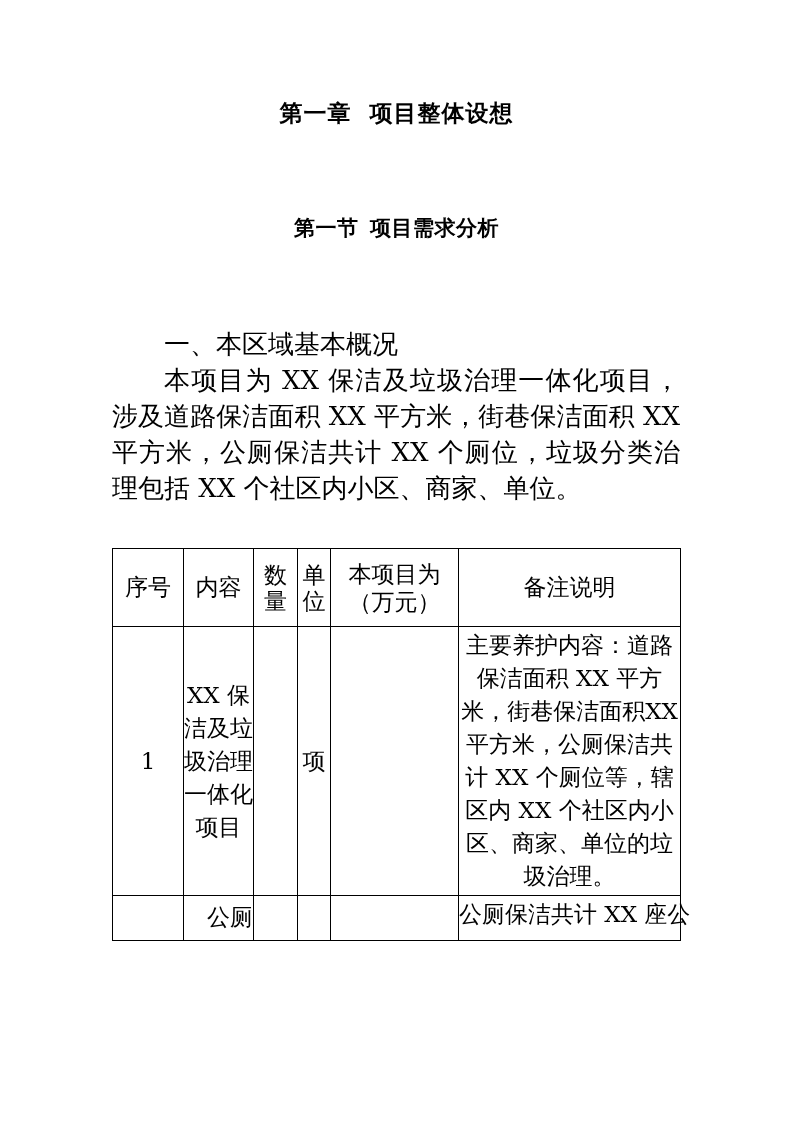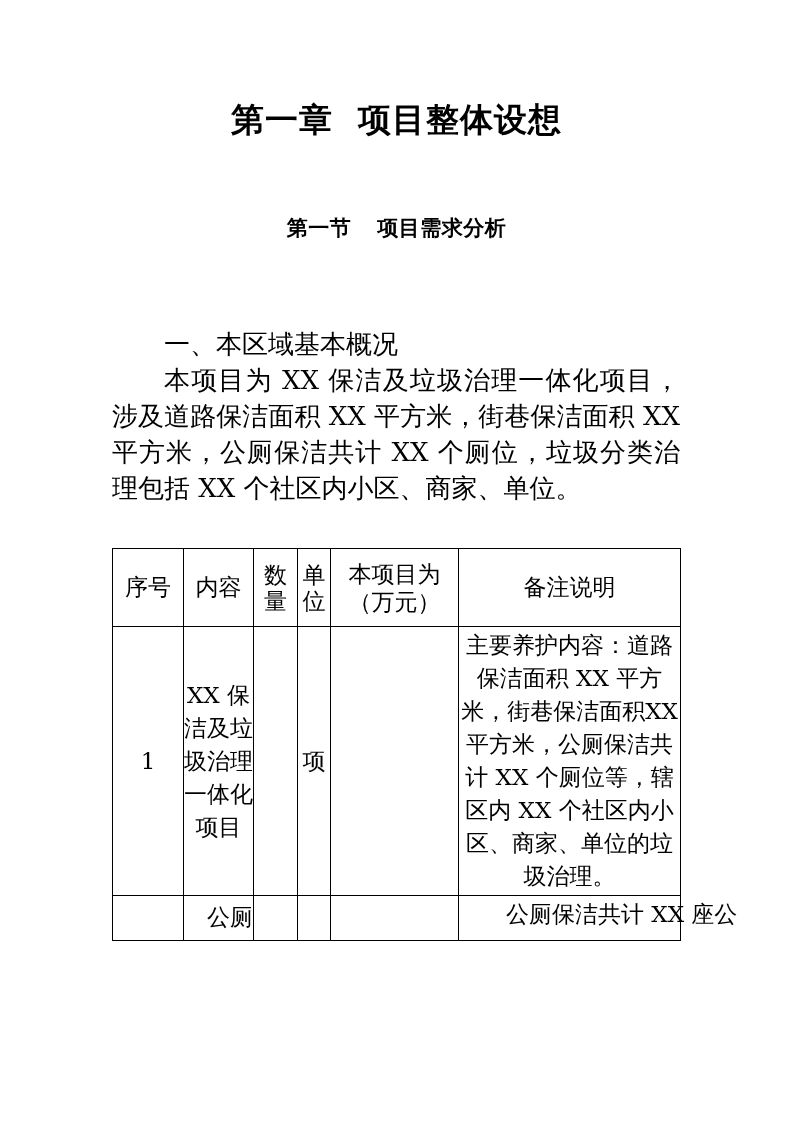--- a/index.html
+++ b/index.html
@@ -19,31 +19,31 @@
 
   
   .chapter-title {
     position: absolute;
     top: 98px;
     left: 0;
     width: 793px;
     text-align: center;
     font-family: "DejaVu Sans", "Liberation Sans", sans-serif;
     font-weight: bold;
-    font-size: 33px;
+    font-size: 23px;
     letter-spacing: 1px;
     white-space: pre;
   }
   .section-title {
     position: absolute;
     top: 214px;
     left: 0;
     width: 793px;
     text-align: center;
-    font-family: Liberation Mono, monospace;
+    font-family: Liberation Serif, serif;
     font-weight: bold;
     font-size: 21px;
     letter-spacing: 0.5px;
     white-space: pre;
   }
 
   
   .body-block {
     position: absolute;
     top: 326px;
@@ -111,21 +111,21 @@
   .cell-item-wrap {
     text-align: justify;
     text-justify: inter-ideograph;
     line-height: 33px;
     padding: 4px 8px;
     text-align-last: center;
   }
   .row-main td    { height: 268px; }
   .row-second td  { height: 65px; }
   .row-clipped td { height: 38px; vertical-align: top; }
-  .row-clipped .cell-note { line-height: 33px; padding-top: 2px; padding-left: 47px; }
+  .row-clipped .cell-note { line-height: 33px; padding-top: 2px; }
   .row-clipped .cell-pad  { padding-top: 6px; text-align: right; }
 
   .nowrap-center { white-space: nowrap; }
 </style>
 </head>
 <body>
 
 <div class="page">
 
   <div class="chapter-title">第一章  项目整体设想</div>

